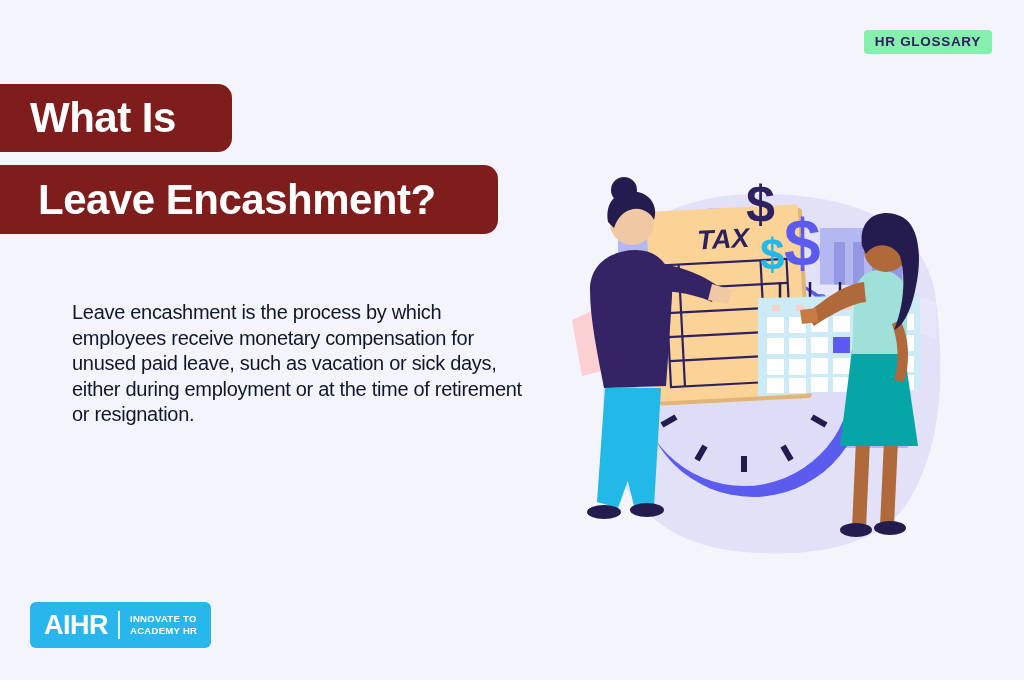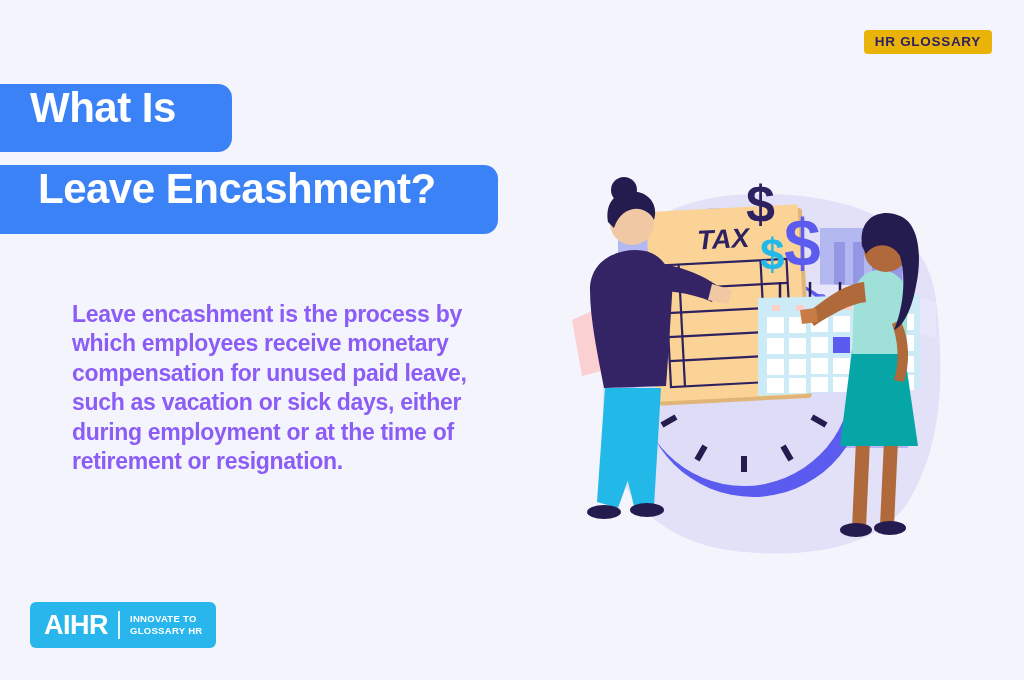--- a/index.html
+++ b/index.html
@@ -8,38 +8,39 @@
     background:#f4f4fd;
     font-family:"Liberation Sans", sans-serif;
     position:relative;
     overflow:hidden;
   }
 
   
   .badge {
     position:absolute;
     top:30px; right:32px;
-    background:#eab308;
+    background:#86efac;
     color:#2e2161;
     font-size:13.5px;
     font-weight:bold;
     letter-spacing:0.7px;
     padding:5px 11px 5px 11px;
     border-radius:4px;
     line-height:1;
   }
 
   
   .title-bar {
     position:absolute;
     left:0;
-    background:#3b82f6;
+    background:#7f1d1d;
     color:#ffffff;
     font-weight:bold;
     display:flex;
+    align-items:center;
     border-radius:0 14px 14px 0;
     letter-spacing:-0.5px;
   }
   #title-line-1 {
     top:84px;
     height:68px;
     width:232px;
     padding-left:30px;
     font-size:42px;
   }
@@ -50,23 +51,23 @@
     padding-left:38px;
     font-size:42px;
   }
 
   
   .body-text {
     position:absolute;
     left:72px;
     top:300px;
     width:452px;
-    color:#8b5cf6;
-    font-size:23px;
-    font-weight:bold;
+    color:#0f172a;
+    font-size:20px;
+    font-weight:normal;
     line-height:1.28;
     letter-spacing:-0.3px;
   }
 
   
   .logo {
     position:absolute;
     left:30px;
     bottom:32px;
     background:#29b6ec;
@@ -120,21 +121,21 @@
   <span>Leave Encashment?</span>
 </div>
 
 <p class="body-text">Leave encashment is the process by which employees receive monetary compensation for unused paid leave, such as vacation or sick days, either during employment or at the time of retirement or resignation.</p>
 
 <div class="logo">
   <span class="logo-mark">AIHR</span>
   <span class="logo-divider"></span>
   <span class="logo-tagline">
     <span>INNOVATE TO</span><br>
-    <span>GLOSSARY HR</span>
+    <span>ACADEMY HR</span>
   </span>
 </div>
 
 <div class="illustration">
 <svg viewBox="0 0 430 430" xmlns="http://www.w3.org/2000/svg">
 
   <path d="M55 180 C55 80 120 46 205 44 C300 42 378 70 388 150
            C398 232 392 300 360 352 C330 400 250 410 180 400
            C100 388 55 330 55 250 Z" fill="#e2e1f8"></path>
 

